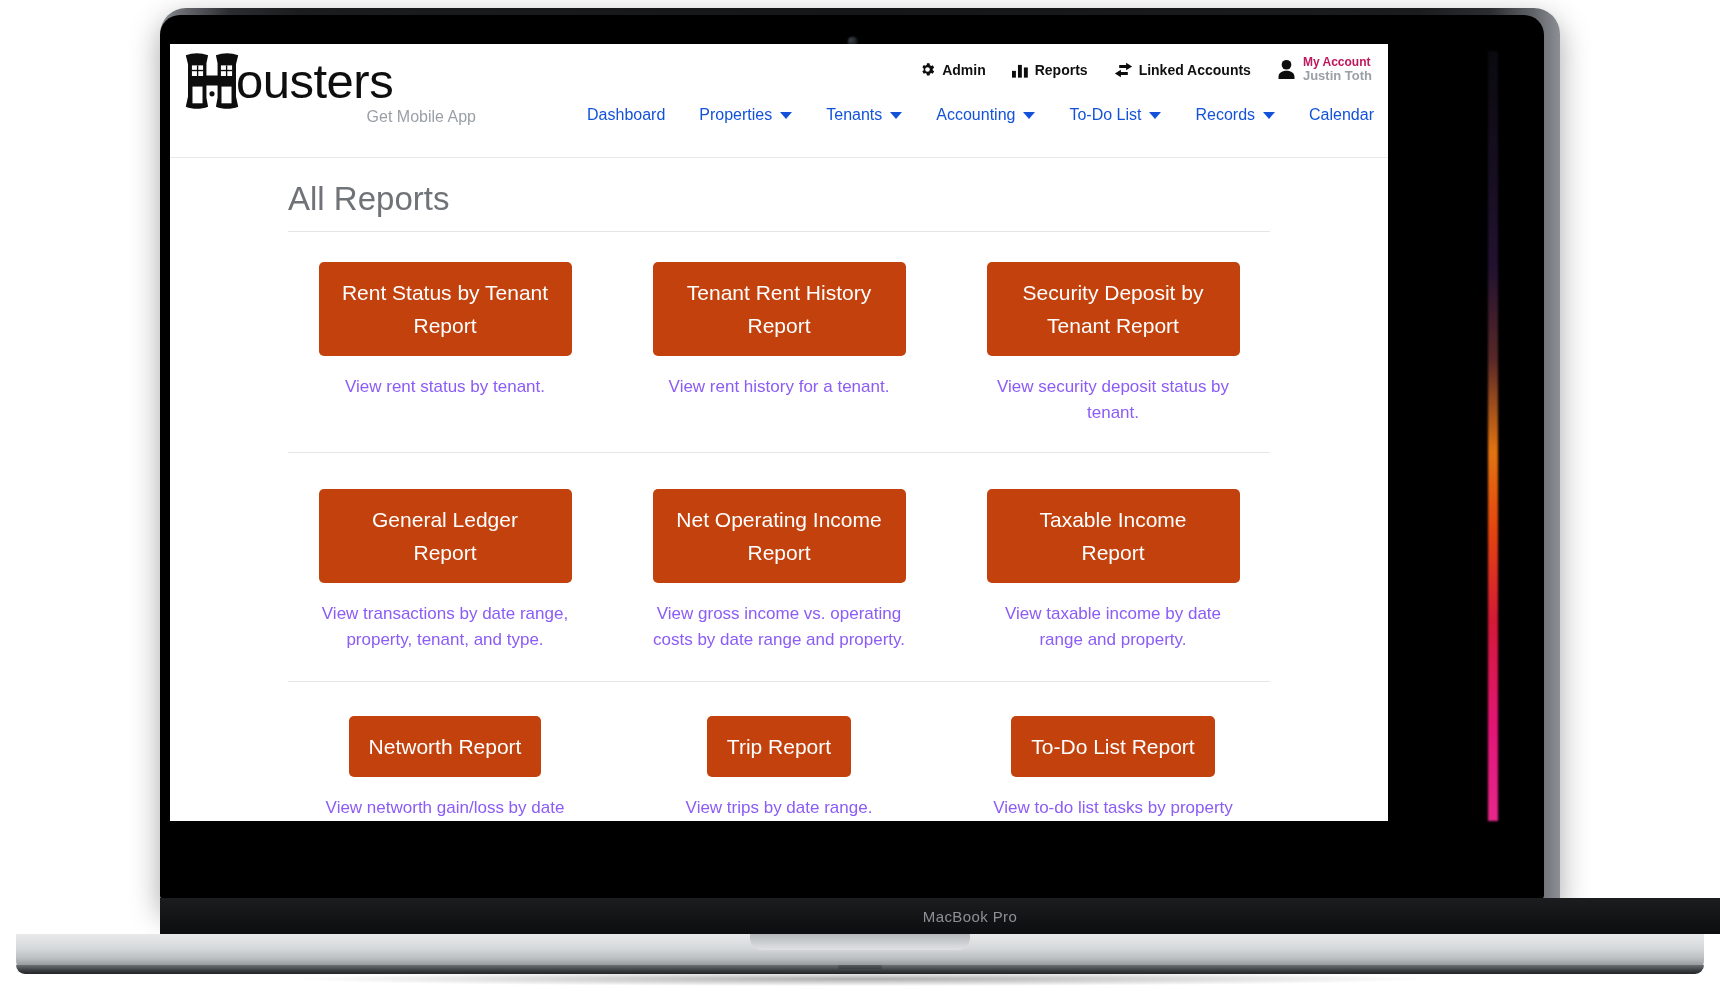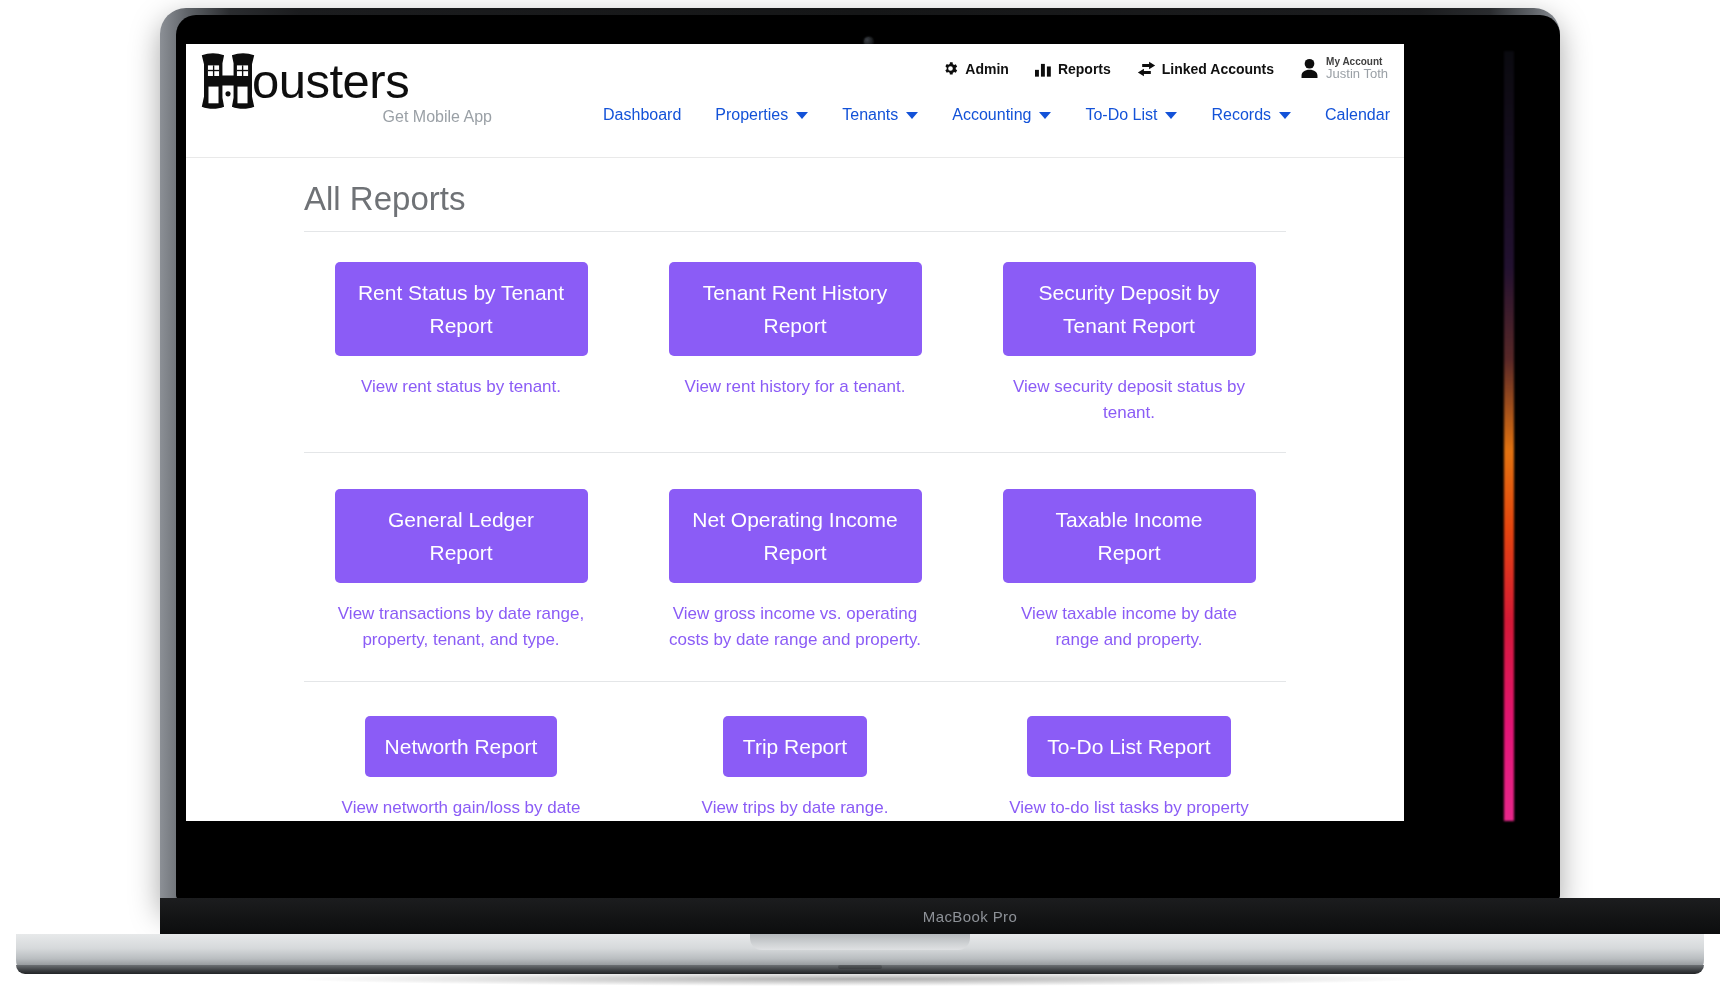--- a/index.html
+++ b/index.html
@@ -28,21 +28,21 @@
     width: 1400px;
     height: 898px;
     background: linear-gradient(90deg,#8c9096 0%, #5f6368 2%, #2a2c2f 5%, #1b1c1e 10%,
                 #151617 50%, #1b1c1e 90%, #2a2c2f 95%, #5f6368 98%, #8c9096 100%);
     border-radius: 26px 26px 6px 6px;
     box-shadow: 0 10px 30px rgba(0,0,0,.35);
   }
 
   .lid-inner {
     position: absolute;
-    left: 16px; top: 7px;
+    left: 0; top: 7px;
     width: 1384px; height: 884px;
     background: #000000;
     border-radius: 20px 20px 4px 4px;
   }
 
   .camera-dot {
     position: absolute;
     left: 50%; top: 22px;
     width: 9px; height: 9px;
     margin-left: -4px;
@@ -184,22 +184,22 @@
     gap: 6px;
     font-size: 14px;
     font-weight: bold;
     color: #101010;
     cursor: pointer;
   }
   .util-ico { display: inline-flex; align-items: center; justify-content: center; }
 
   .account-item { display: flex; align-items: center; gap: 7px; cursor: pointer; }
   .account-text { line-height: 1.12; }
-  .account-title { font-size: 10px; font-weight: bold; color: #404040; }
-  .account-name { font-size: 13px; color: #9aa0a6; }
+  .account-title { font-size: 12px; font-weight: bold; color: #be185d; }
+  .account-name { font-size: 13px; color: #9aa0a6; font-weight: bold; }
 
   .main-nav {
     position: absolute;
     right: 14px;
     top: 62px;
     display: flex;
     align-items: center;
     gap: 34px;
   }
   .nav-link {
@@ -246,21 +246,21 @@
     padding: 30px 68px 26px 68px;
   }
   .report-cell {
     flex: 1 1 33.333%;
     display: flex;
     flex-direction: column;
     align-items: center;
     padding: 0 12px;
   }
   .report-btn {
-    background: #8b5cf6;
+    background: #c2410c;
     color: #ffffff;
     border: none;
     border-radius: 5px;
     font-family: "Liberation Sans", sans-serif;
     font-size: 21px;
     line-height: 33px;
     padding: 14px 18px;
     width: 100%;
     max-width: 253px;
     cursor: pointer;

